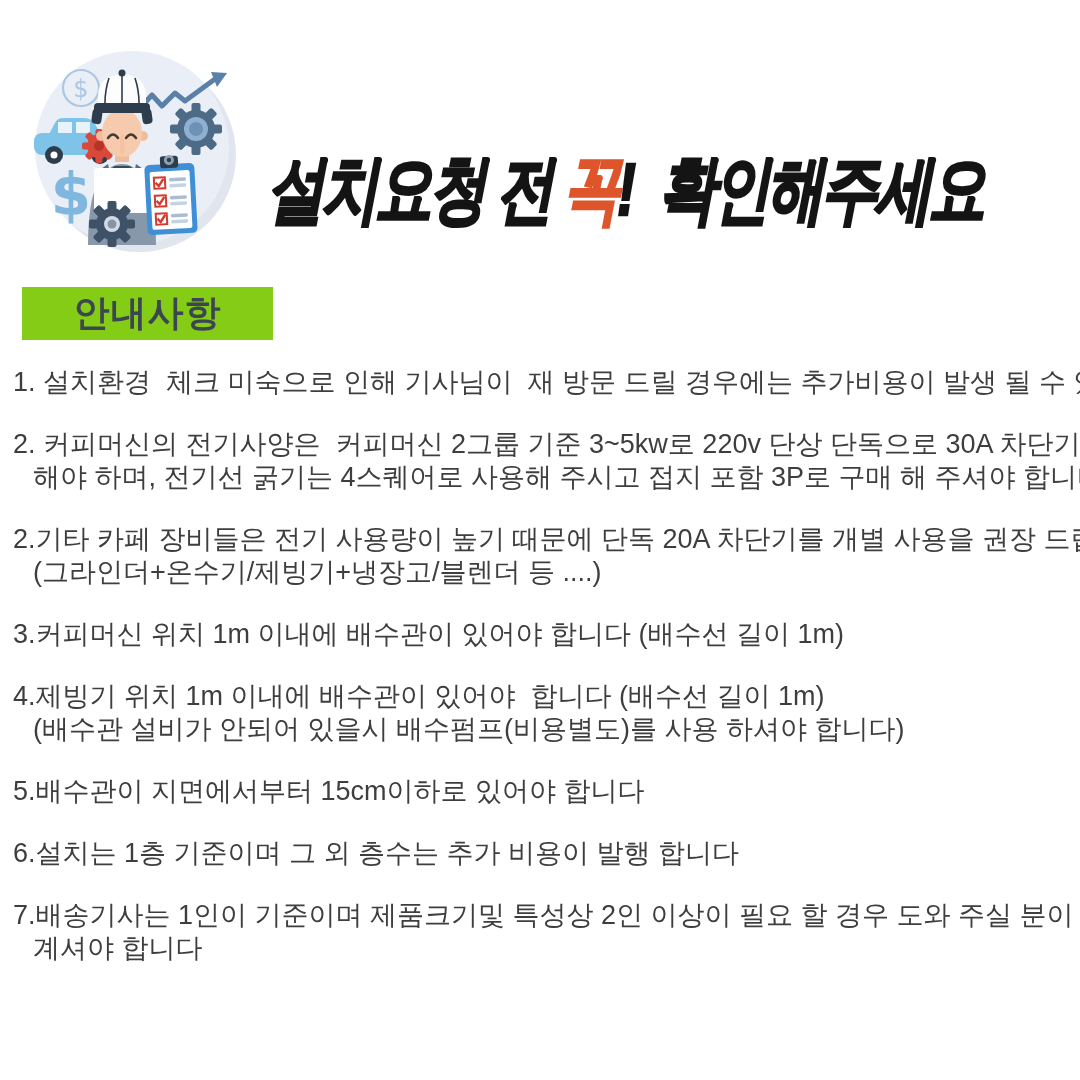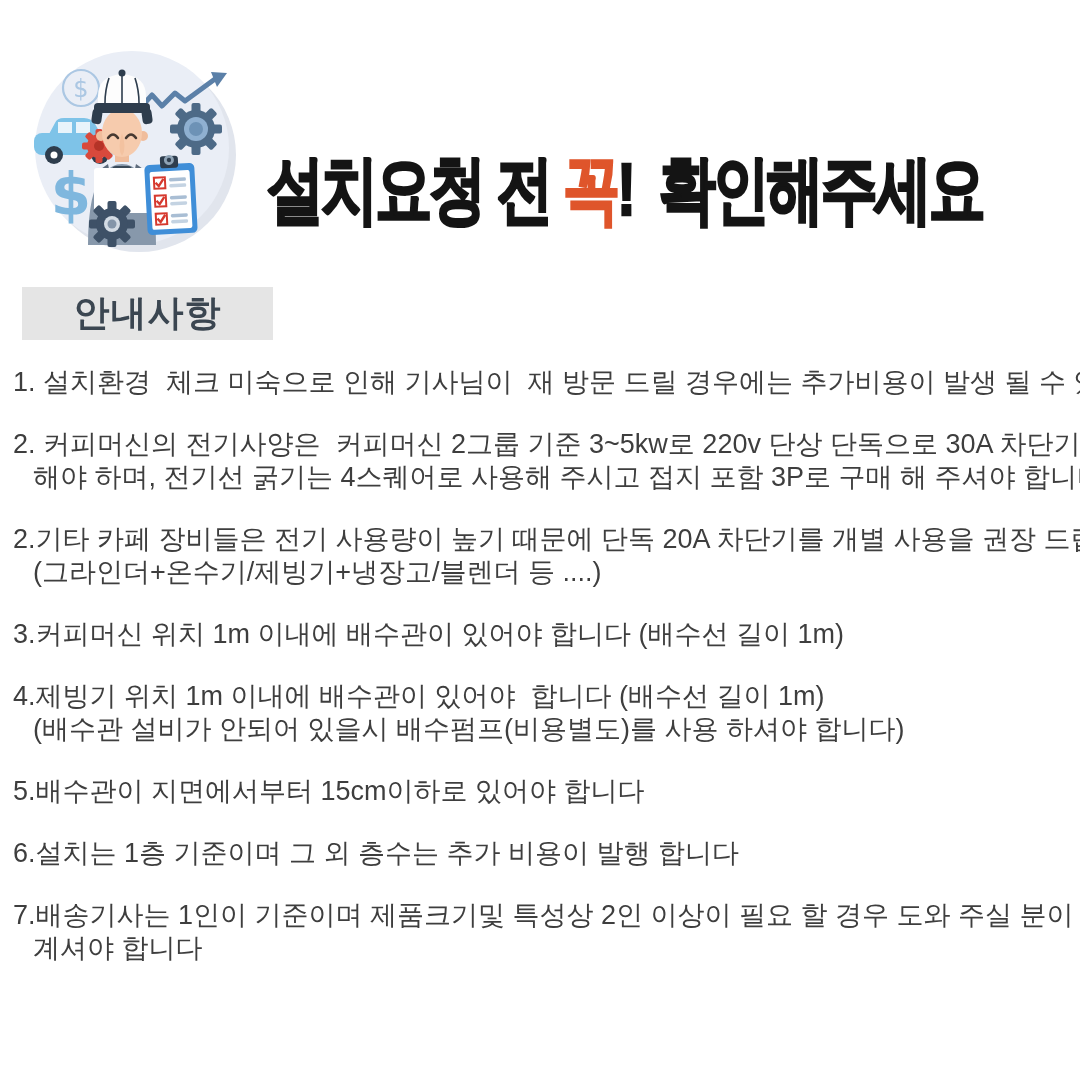--- a/index.html
+++ b/index.html
@@ -7,28 +7,28 @@
               font-family:"Liberation Sans","DejaVu Sans",sans-serif; }
 
   .page { position:relative; width:1080px; height:1080px; background:#fff; }
 
   
   .hero { position:relative; height:287px; }
   .illustration { position:absolute; left:28px; top:40px; width:300px; height:235px; }
 
   .title { position:absolute; left:235px; top:138px; width:780px; height:104px;
            display:flex; align-items:center; justify-content:center;
-           color:#141414; white-space:pre; }
+           color:#141414; white-space:pre;font-style:italic; }
   .title-inner { font-size:57px; font-weight:700; letter-spacing:-3px;
                  transform:scaleY(1.3); transform-origin:center;
                  -webkit-text-stroke:2px #141414; }
   .title-inner .accent { color:#df552b; -webkit-text-stroke:2px #df552b; }
 
   
-  .badge { margin-left:22px; width:251px; height:53px; background:#e5e5e5;
+  .badge { margin-left:22px; width:251px; height:53px; background:#84cc16;
            display:flex; align-items:center; justify-content:center;
            font-size:36px; font-weight:700; letter-spacing:1px; color:#3b4651; }
 
   
   .notice { margin-top:26px; padding:0 10px 0 13px; font-size:27px; line-height:33px;
             color:#3e3e3e; white-space:pre; overflow:hidden; }
   .notice-item { margin-bottom:29px; }
   .notice-line.cont { padding-left:20px; }
   .u { text-underline-offset:5px; text-decoration-thickness:2px; }
 </style>

